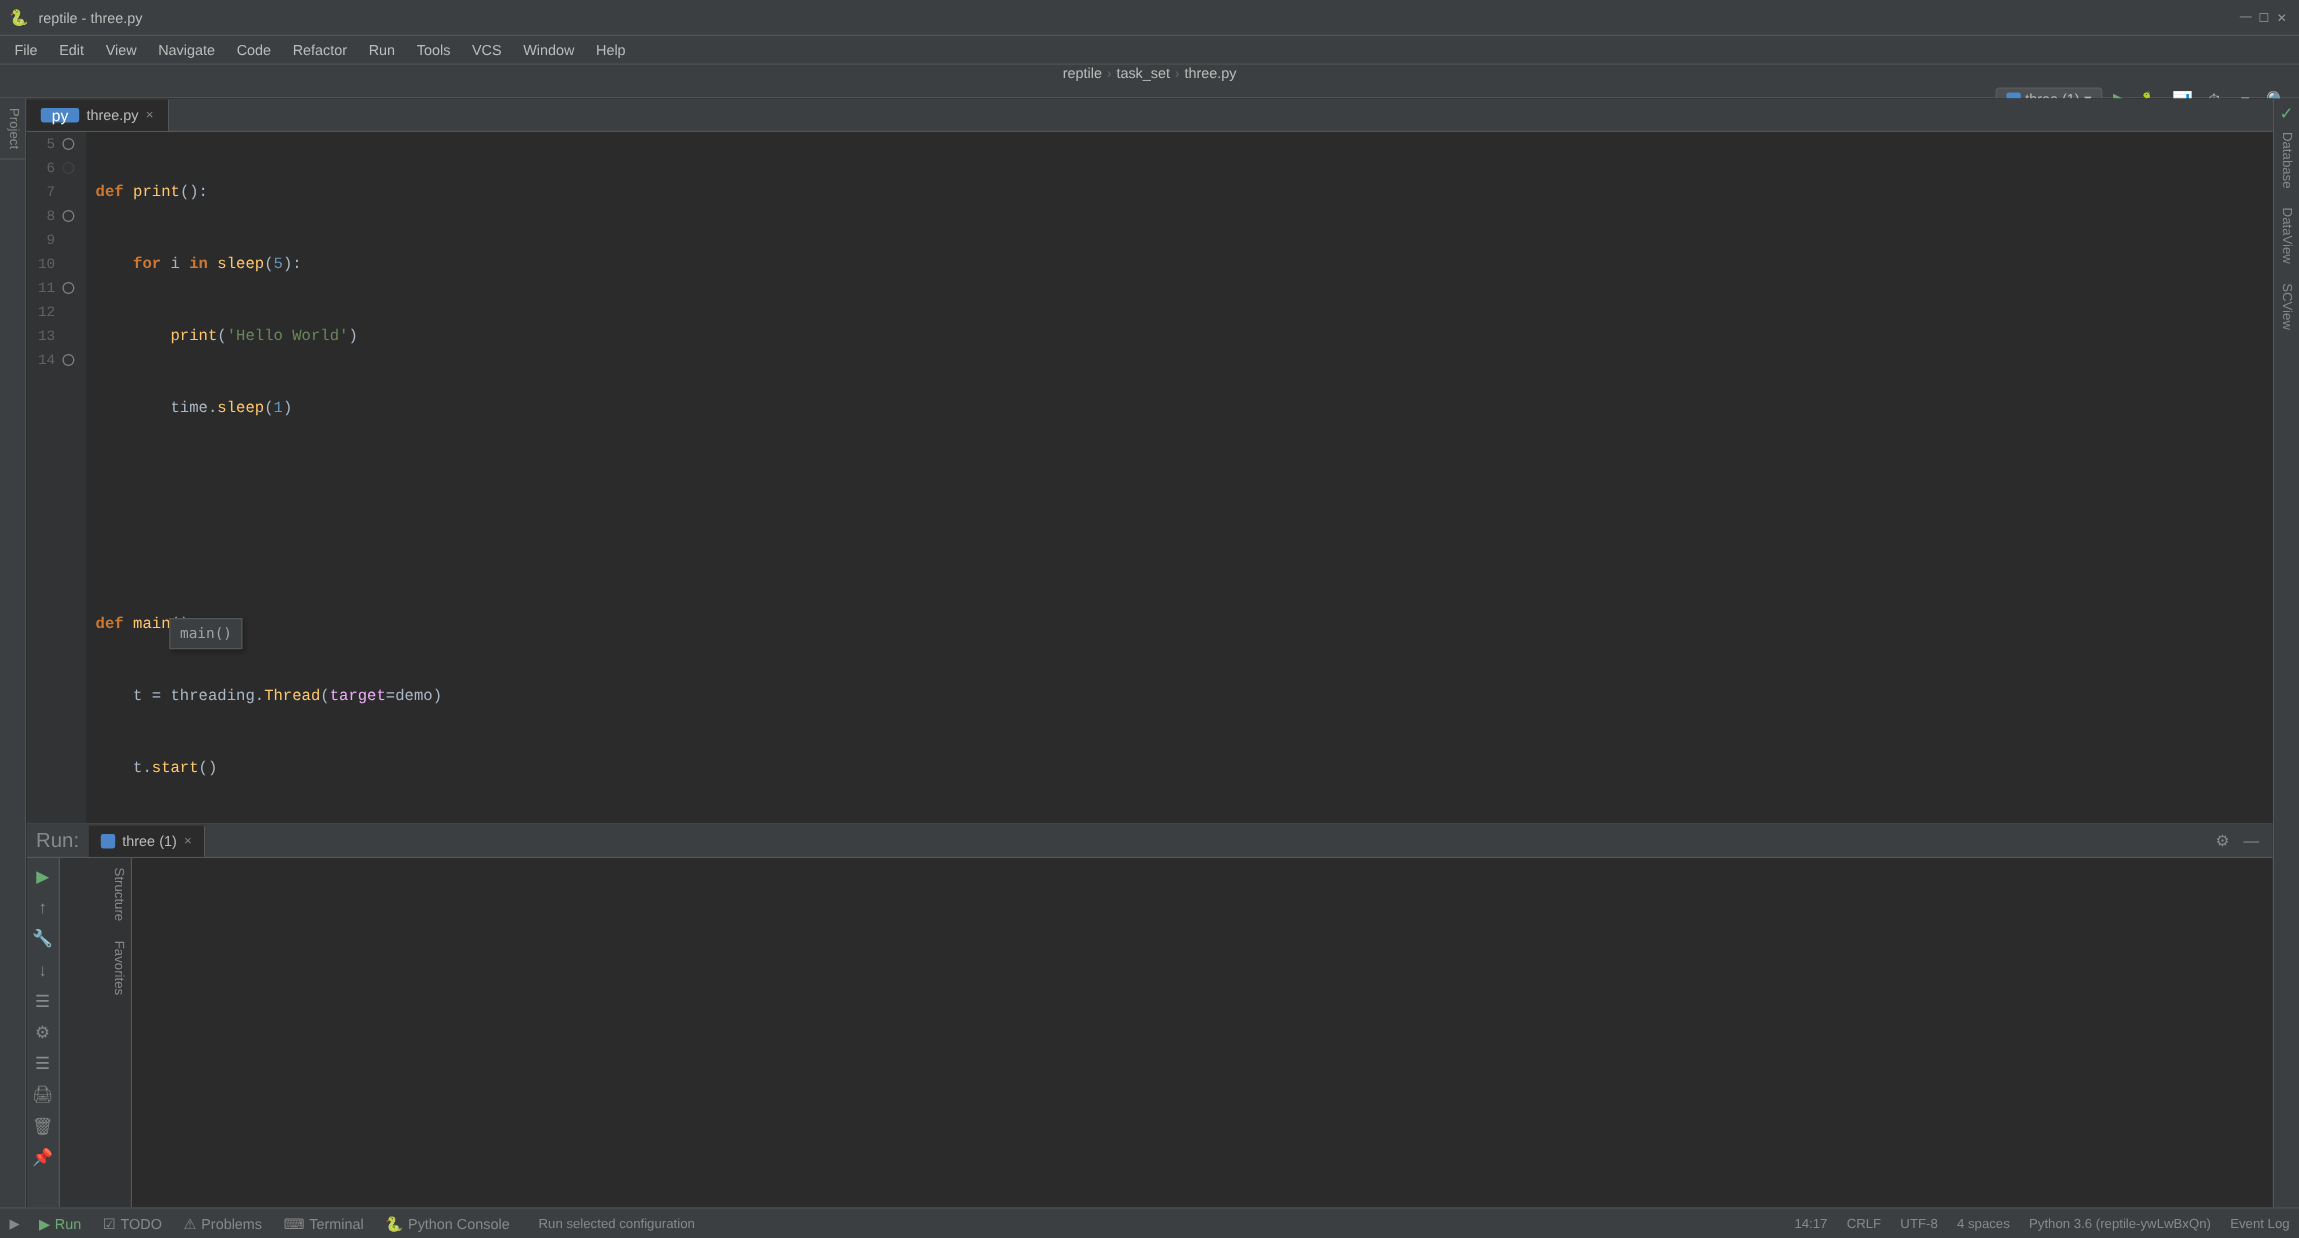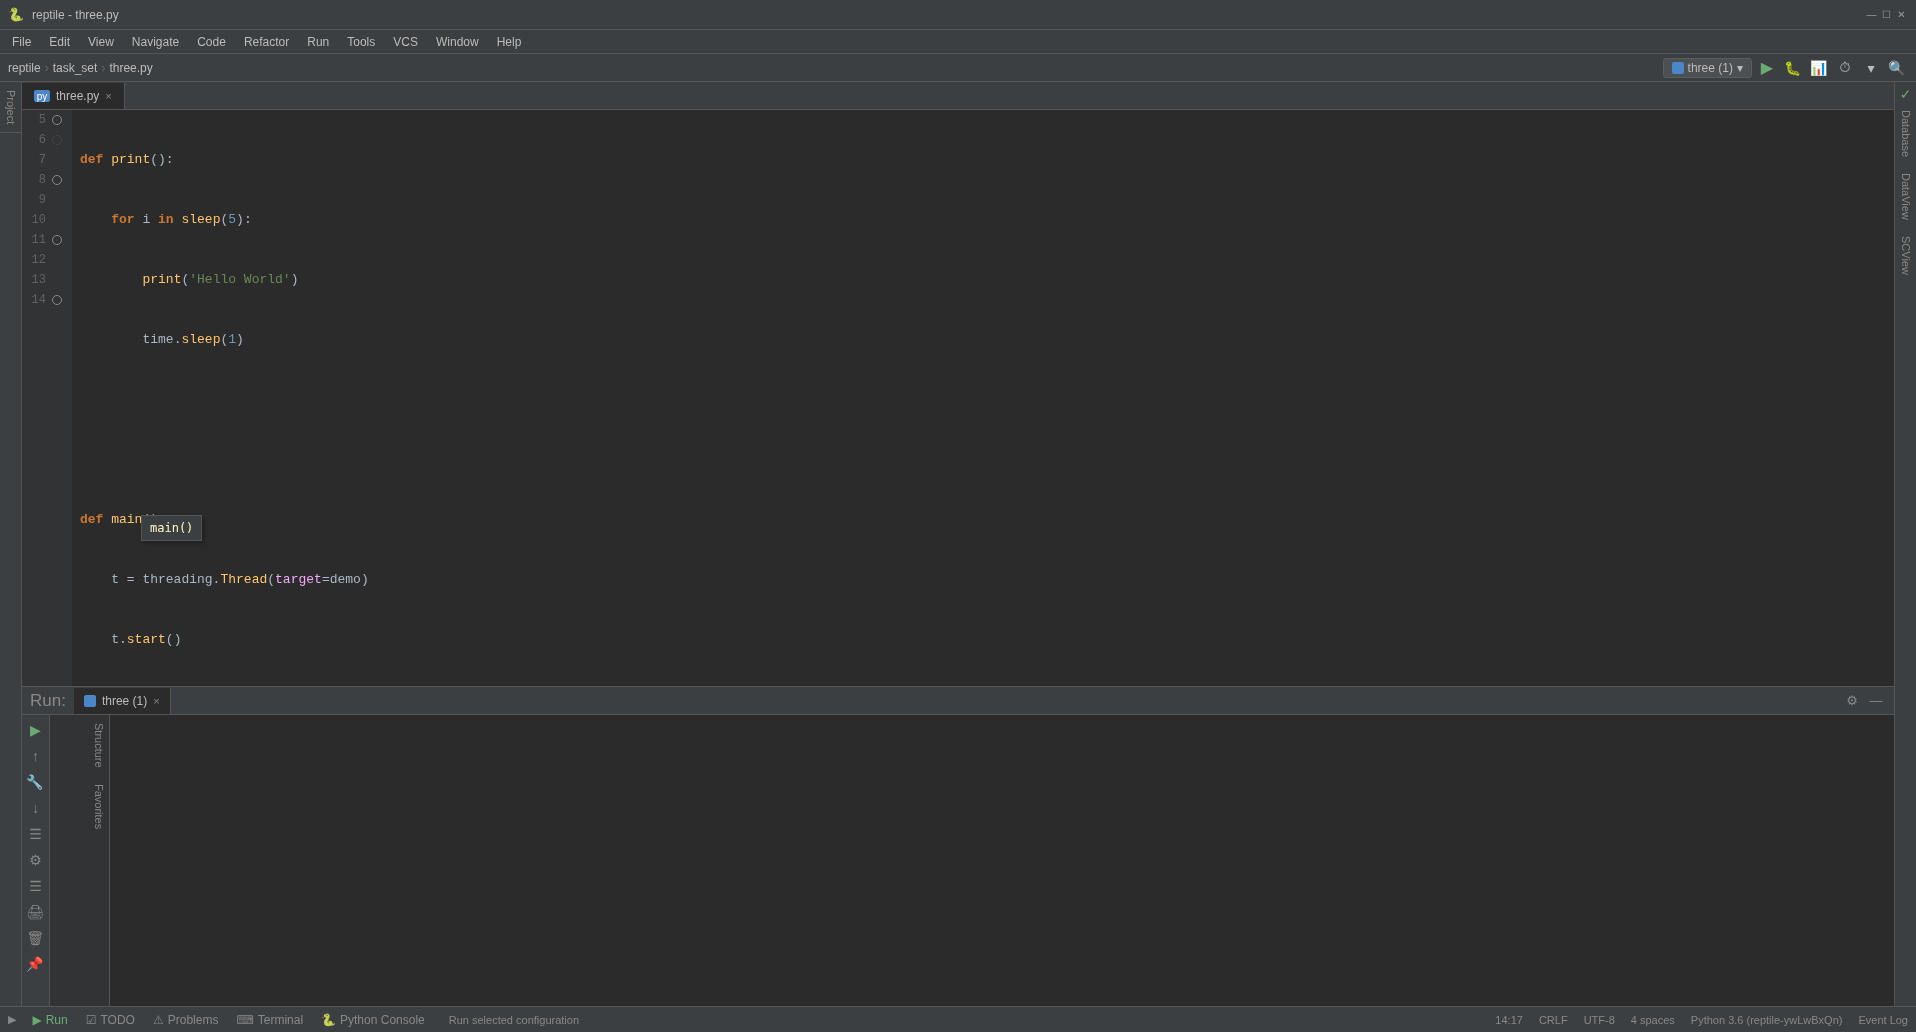--- a/index.html
+++ b/index.html
@@ -73,20 +73,21 @@
 
     
     #nav-bar {
       height: 28px;
       background: #3c3f41;
       display: flex;
       align-items: center;
       padding: 0 8px;
       border-bottom: 1px solid #555;
       gap: 4px;
+      flex-direction: column;
     }
     #nav-bar .breadcrumb {
       display: flex;
       align-items: center;
       gap: 4px;
       font-size: 12px;
       color: #bbbbbb;
     }
     #nav-bar .breadcrumb .sep {
       color: #666;
@@ -151,28 +152,28 @@
       display: flex;
       align-items: center;
       gap: 6px;
       font-size: 12px;
       cursor: pointer;
       border-right: 1px solid #555;
       background: #2b2b2b;
       color: #bbbbbb;
     }
     .file-tab .tab-icon {
-      width: 16px;
+      width: 32px;
       height: 12px;
       background: #4a86c8;
       border-radius: 2px;
       display: flex;
       align-items: center;
       justify-content: center;
-      font-size: 10px;
+      font-size: 13px;
       color: white;
     }
     .file-tab .close-btn {
       color: #888;
       font-size: 11px;
       cursor: pointer;
     }
 
     
     #code-editor {
@@ -236,21 +237,21 @@
     .plain { color: #a9b7c6; }
 
     
     .autocomplete-tooltip {
       position: absolute;
       background: #3c3f41;
       border: 1px solid #555;
       padding: 2px 8px;
       font-family: 'Consolas', monospace;
       font-size: 12px;
-      color: #fef9c3;
+      color: #a3a3a3;
       z-index: 100;
       box-shadow: 2px 2px 4px rgba(0,0,0,0.3);
     }
     .right-sidebar-label {
       writing-mode: vertical-rl;
       font-size: 11px;
       color: #888;
       cursor: pointer;
       padding: 8px 0;
     }

